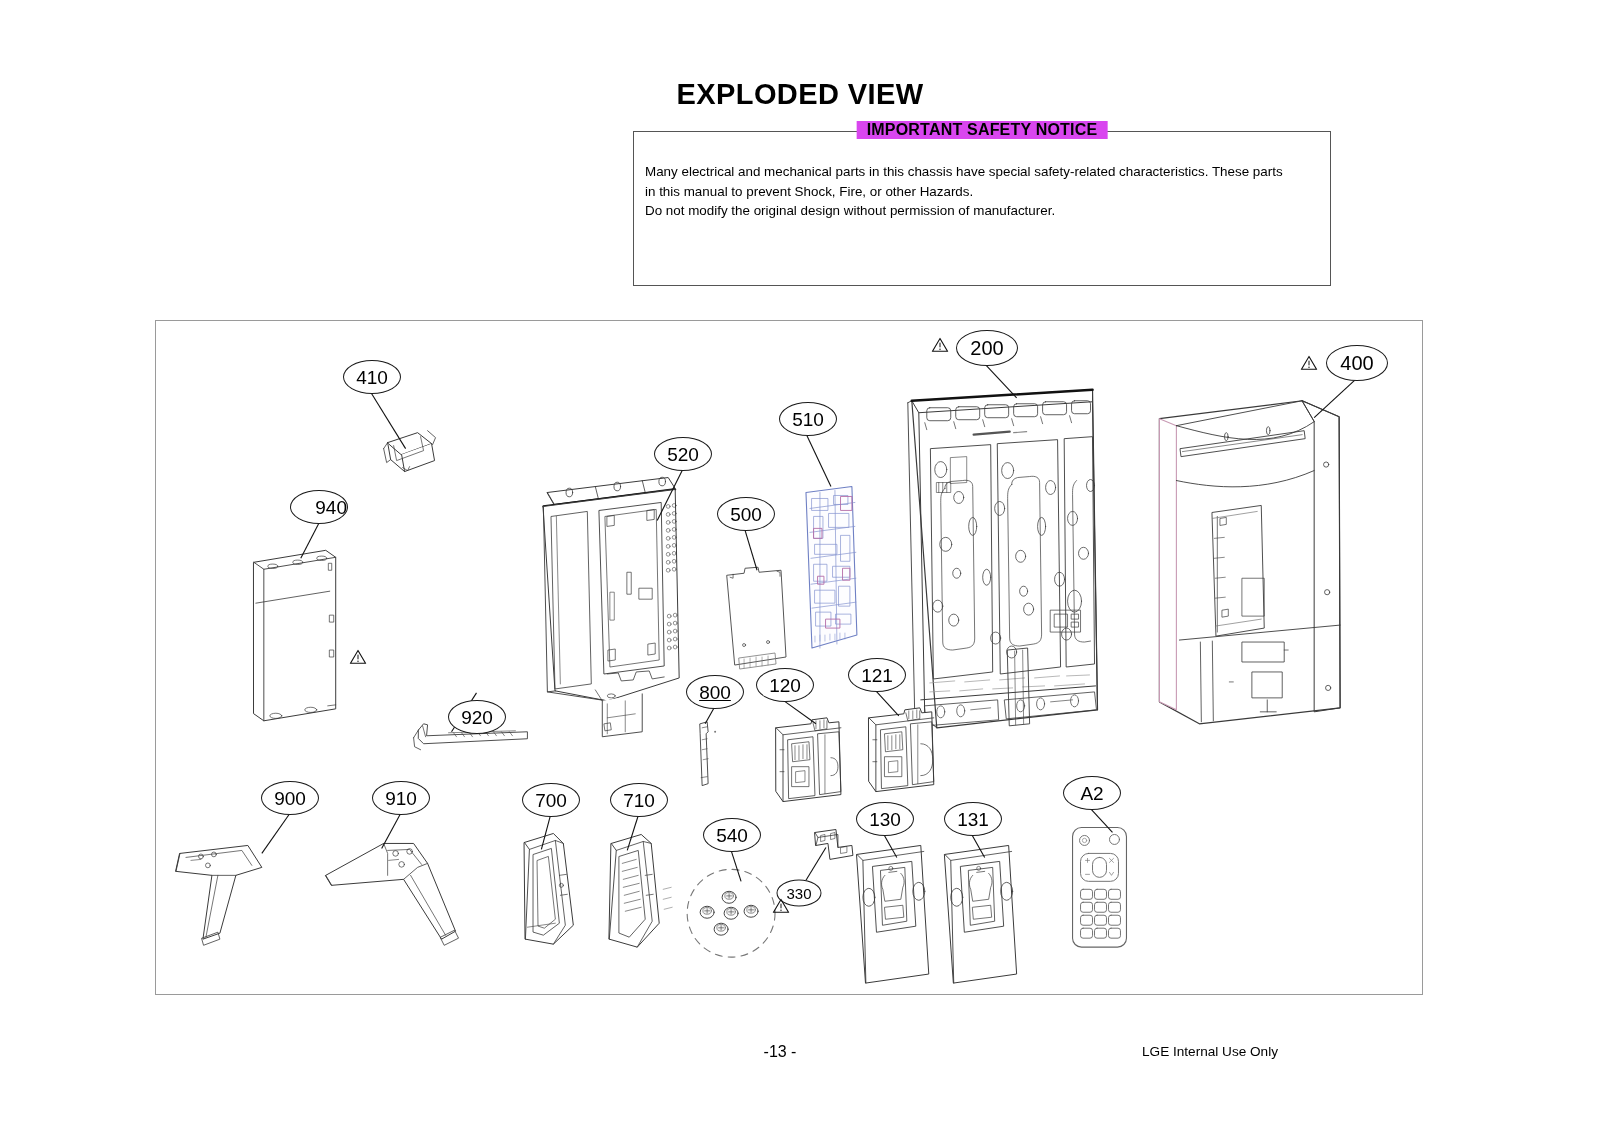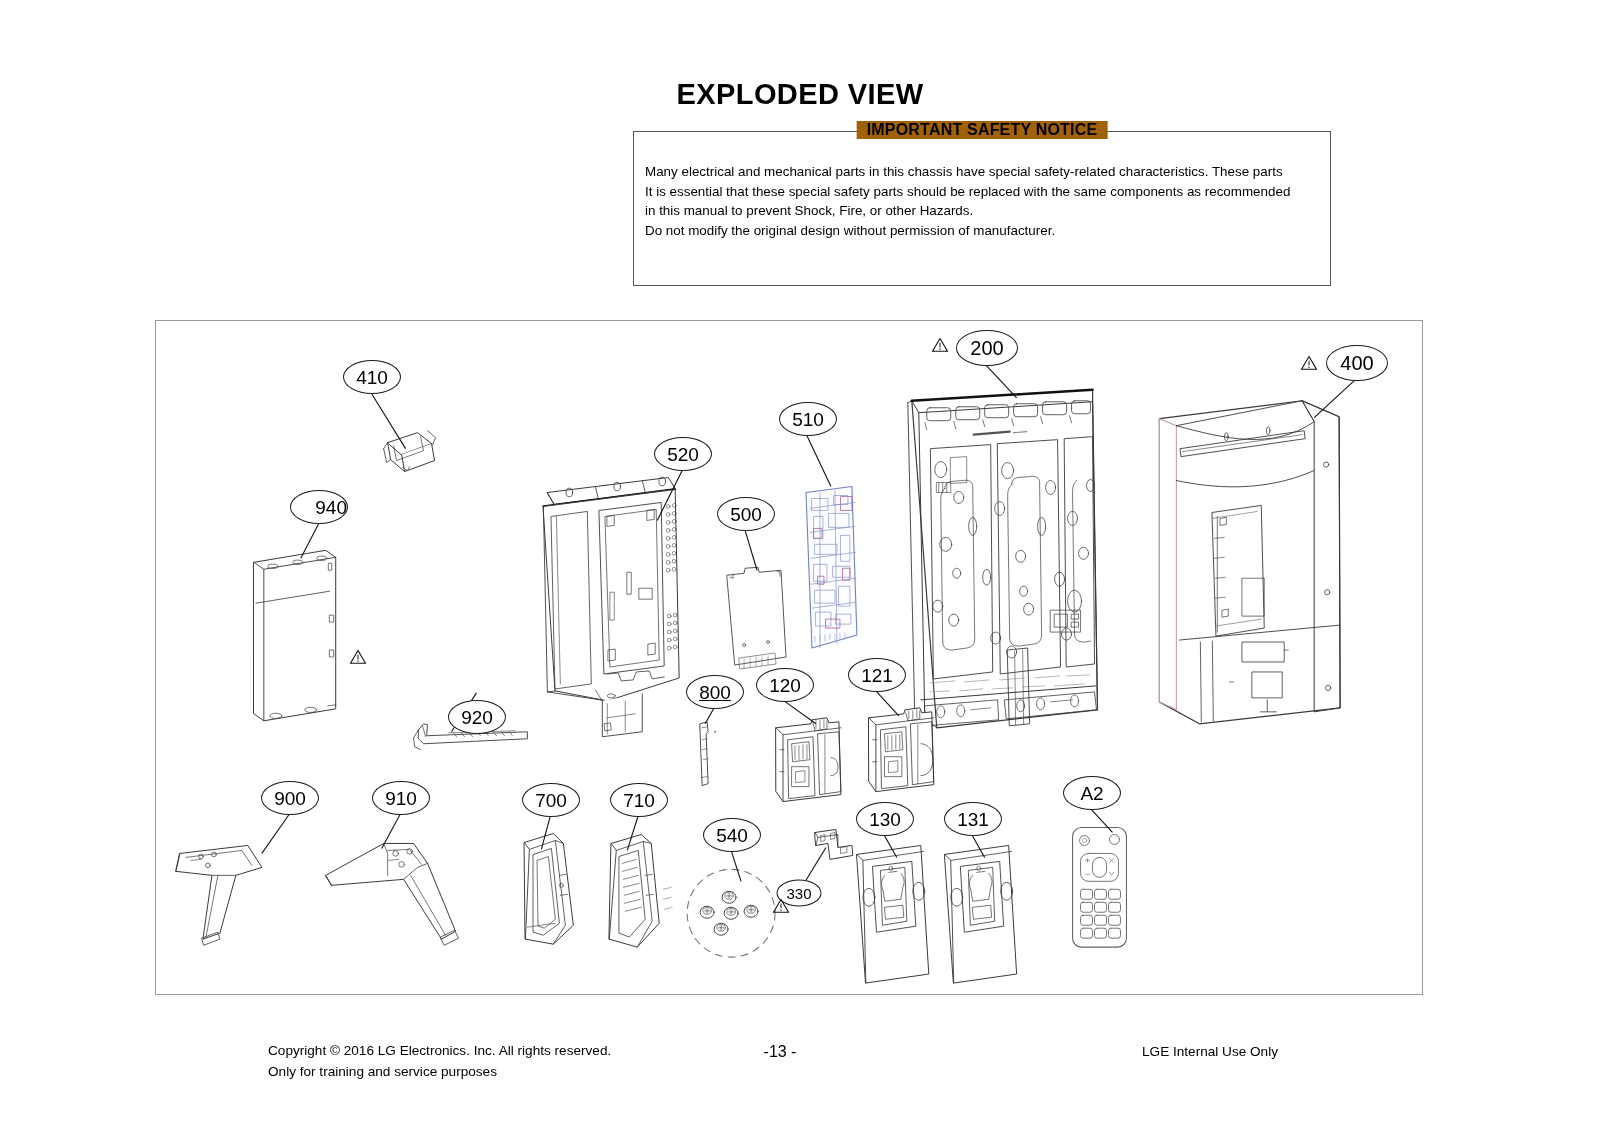--- a/index.html
+++ b/index.html
@@ -31,21 +31,21 @@
     position: absolute;
     left: 633px; top: 131px;
     width: 698px; height: 155px;
     border: 1px solid #555;
     box-sizing: border-box;
   }
   #safety-legend {
     position: absolute;
     left: 50%; top: -11px;
     transform: translateX(-50%);
-    background: #a16207;
+    background: #d946ef;
     padding: 0 10px;
     font-size: 16px;
     font-weight: bold;
     white-space: nowrap;
     letter-spacing: 0.2px;
   }
   #safety-body {
     position: absolute;
     left: 11px; right: 9px; top: 30px;
     font-size: 13.4px;
@@ -124,21 +124,20 @@
 </style>
 </head>
 <body>
 
 <div id="page-title">EXPLODED VIEW</div>
 
 <div id="safety-box">
   <div id="safety-legend">IMPORTANT SAFETY NOTICE</div>
   <div id="safety-body">
     <p><span>Many electrical and mechanical parts in this chassis have special safety-related characteristics. These parts</span></p>
-    <p><span>It is essential that these special safety parts should be replaced with the same components as recommended</span></p>
     <p><span>in this manual to prevent Shock, Fire, or other Hazards.</span></p>
     <p><span>Do not modify the original design without permission of manufacturer.</span></p>
   </div>
 </div>
 
 <div id="drawing-frame">
   <div id="drawing-canvas">
 
     <svg id="parts-art" viewBox="0 0 1268 675" preserveAspectRatio="none">
       <defs>
@@ -731,19 +730,15 @@
       </div>
       <div class="warn-tri" style="left: 202px; top: 338px;"><svg width="17" height="15" viewBox="0 0 17 15">
           <path d="M8.5 1 L16 13.8 L1 13.8 Z" fill="none" stroke="#111" stroke-width="1.1"></path>
           <path d="M8.5 5.2 L8.5 9.8" stroke="#111" stroke-width="1"></path>
           <circle cx="8.5" cy="11.7" r="0.7" fill="#111"></circle>
         </svg></div>
     </div>
 </div>
 
 <div id="footer">
-  <div id="copyright">
-    <div>Copyright  © 2016  LG Electronics. Inc. All rights reserved.</div>
-    <div>Only for training and service purposes</div>
-  </div>
   <div id="page-number">-13 -</div>
   <div id="internal-use">LGE Internal Use Only</div>
 </div>
 
 </body></html>

